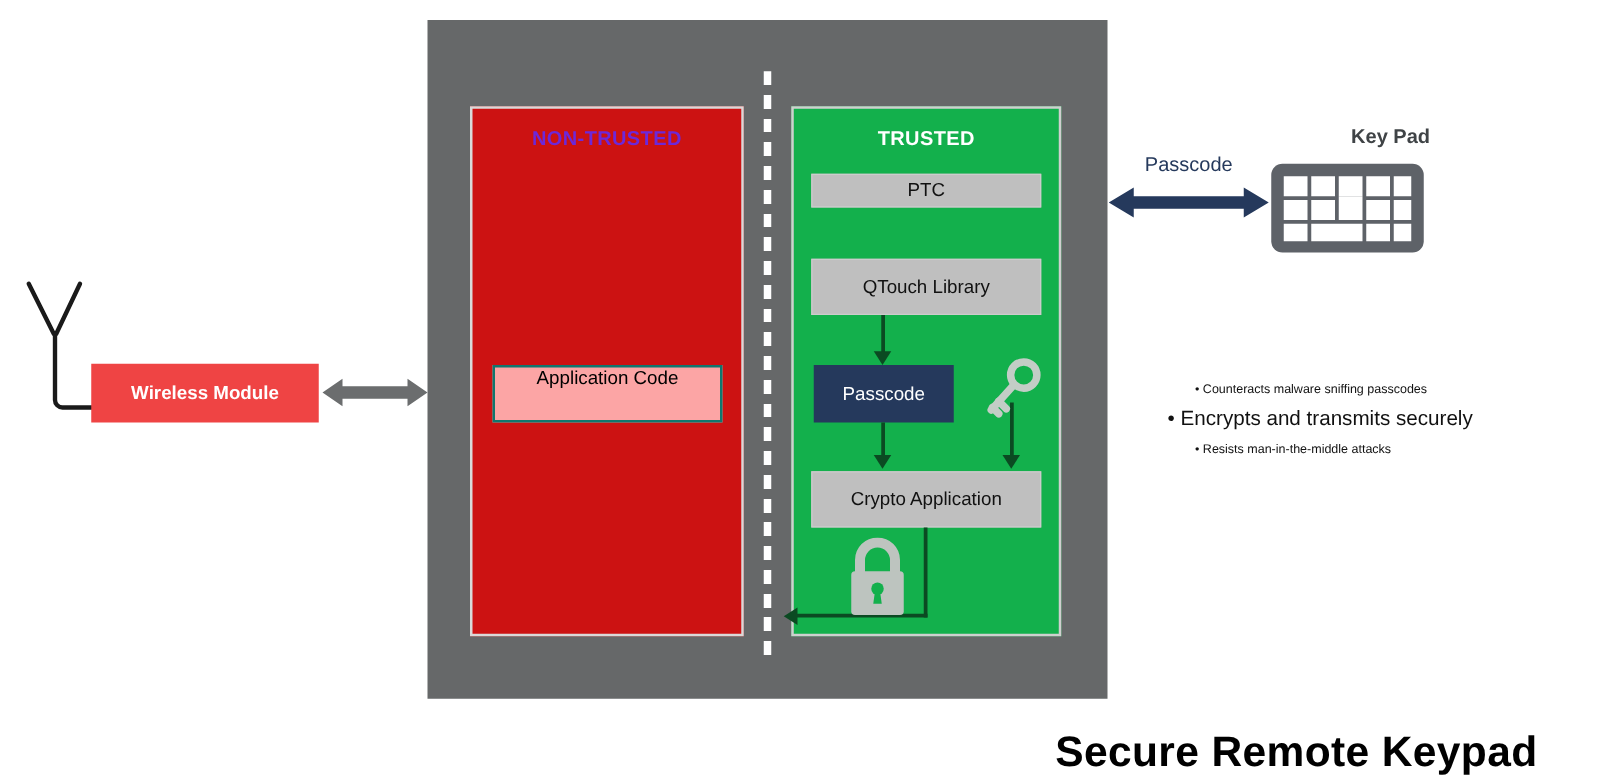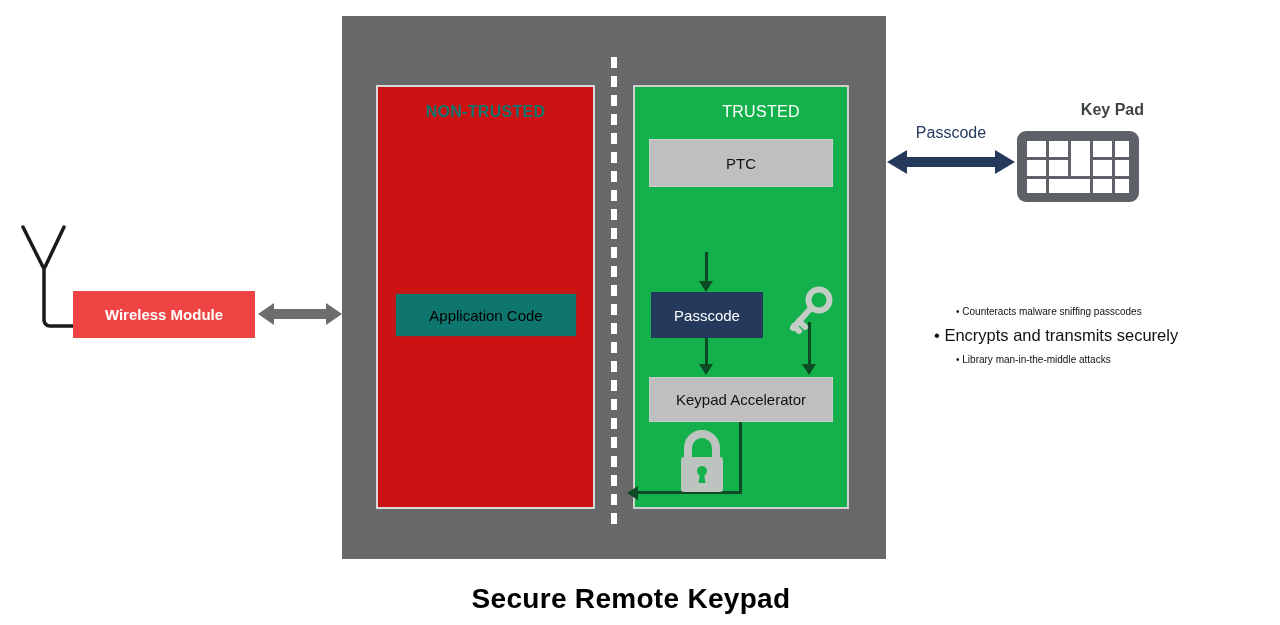--- a/index.html
+++ b/index.html
@@ -25,45 +25,45 @@
     background:repeating-linear-gradient(to bottom,#ffffff 0px,#ffffff 11px,rgba(0,0,0,0) 11px,rgba(0,0,0,0) 19px);
   }
 
   
   #nontrusted-zone{
     left:376px;top:85px;width:219px;height:424px;
     background:#cc1212;border:2px solid #d9d9d9;box-sizing:border-box;
   }
   #nontrusted-label{
     position:absolute;left:376px;top:103px;width:219px;text-align:center;
-    color:#0f766e;font-size:16px;font-weight:bold;letter-spacing:.3px;
+    color:#6d28d9;font-size:16px;font-weight:bold;letter-spacing:.3px;
   }
   #app-code-box{
     left:394px;top:292px;width:184px;height:46px;
-    background:#0f766e;border:2px solid #b91c1c;box-sizing:border-box;
-    display:flex;align-items:center;justify-content:center;
+    background:#fca5a5;border:2px solid #0f766e;box-sizing:border-box;
+    display:flex;justify-content:center;
     color:#000;font-size:15px;
   }
 
   
   #trusted-zone{
     left:633px;top:85px;width:216px;height:424px;
     background:#13b04c;border:2px solid #cfcfcf;box-sizing:border-box;
   }
   #trusted-label{
     position:absolute;left:633px;top:103px;width:216px;text-align:center;
-    color:#ffffff;font-size:16px;font-weight:normal;letter-spacing:.3px;padding-left:20px;
+    color:#ffffff;font-size:16px;font-weight:bold;letter-spacing:.3px;
   }
 
   .gray-box{
     background:#bfbfbf;border:1px solid #cccccc;box-sizing:border-box;
     display:flex;align-items:center;justify-content:center;
     color:#111;font-size:15px;
   }
-  #ptc-box{left:649px;top:139px;width:184px;height:48px;}
+  #ptc-box{left:649px;top:139px;width:184px;height:27px;}
   #qtouch-box{left:649px;top:207px;width:184px;height:45px;}
   #crypto-box{left:649px;top:377px;width:184px;height:45px;}
 
   #passcode-box{
     left:651px;top:292px;width:112px;height:46px;
     background:#25395c;
     display:flex;align-items:center;justify-content:center;
     color:#ffffff;font-size:15px;
   }
 
@@ -118,22 +118,22 @@
   }
   #keypad{left:1016px;top:130px;width:124px;height:73px;}
 
   
   #bullets{left:934px;top:300px;width:340px;color:#111;}
   .b1{font-size:16.5px;line-height:25px;white-space:nowrap;}
   .b2{font-size:10px;line-height:23px;margin-left:22px;white-space:nowrap;}
 
   
   #caption{
-    position:absolute;left:16px;top:583px;width:1230px;text-align:center;
-    color:#000000;font-size:28px;font-weight:bold;letter-spacing:.3px;
+    position:absolute;left:0px;top:583px;width:1230px;text-align:right;
+    color:#000000;font-size:34px;font-weight:bold;letter-spacing:.3px;
   }
 </style>
 </head>
 <body>
 
 <div id="stage">
 
   <div class="abs" id="mcu-container"></div>
 
   <div class="abs" id="divider"></div>
@@ -145,27 +145,30 @@
     <span>Application Code</span>
   </div>
 
   <div class="abs" id="trusted-zone"></div>
   <div id="trusted-label">TRUSTED</div>
 
   <div class="abs gray-box" id="ptc-box">
     <span>PTC</span>
   </div>
 
+  <div class="abs gray-box" id="qtouch-box">
+    <span>QTouch Library</span>
+  </div>
 
   <div class="abs" id="passcode-box">
     <span>Passcode</span>
   </div>
 
   <div class="abs gray-box" id="crypto-box">
-    <span>Keypad Accelerator</span>
+    <span>Crypto Application</span>
   </div>
 
   <div class="abs conn" id="arrow-qtouch-stem"></div>
   <div class="abs" id="arrow-qtouch-head"></div>
 
   <div class="abs conn" id="arrow-pass-stem"></div>
   <div class="abs" id="arrow-pass-head"></div>
 
   <div class="abs conn" id="arrow-key-stem"></div>
   <div class="abs" id="arrow-key-head"></div>
@@ -232,18 +235,18 @@
       <rect x="11" y="49" width="19" height="14"></rect>
       <rect x="33" y="49" width="41" height="14"></rect>
       <rect x="77" y="49" width="19" height="14"></rect>
       <rect x="99" y="49" width="14" height="14"></rect>
     </g>
   </svg>
 
   <div class="abs" id="bullets">
     <div class="b2">•&nbsp;<span>Counteracts malware sniffing passcodes</span></div>
     <div class="b1">•&nbsp;<span>Encrypts and transmits securely</span></div>
-    <div class="b2">•&nbsp;<span>Library man-in-the-middle attacks</span></div>
+    <div class="b2">•&nbsp;<span>Resists man-in-the-middle attacks</span></div>
   </div>
 
   <div id="caption">Secure Remote Keypad</div>
 
 </div>
 
 </body></html>

